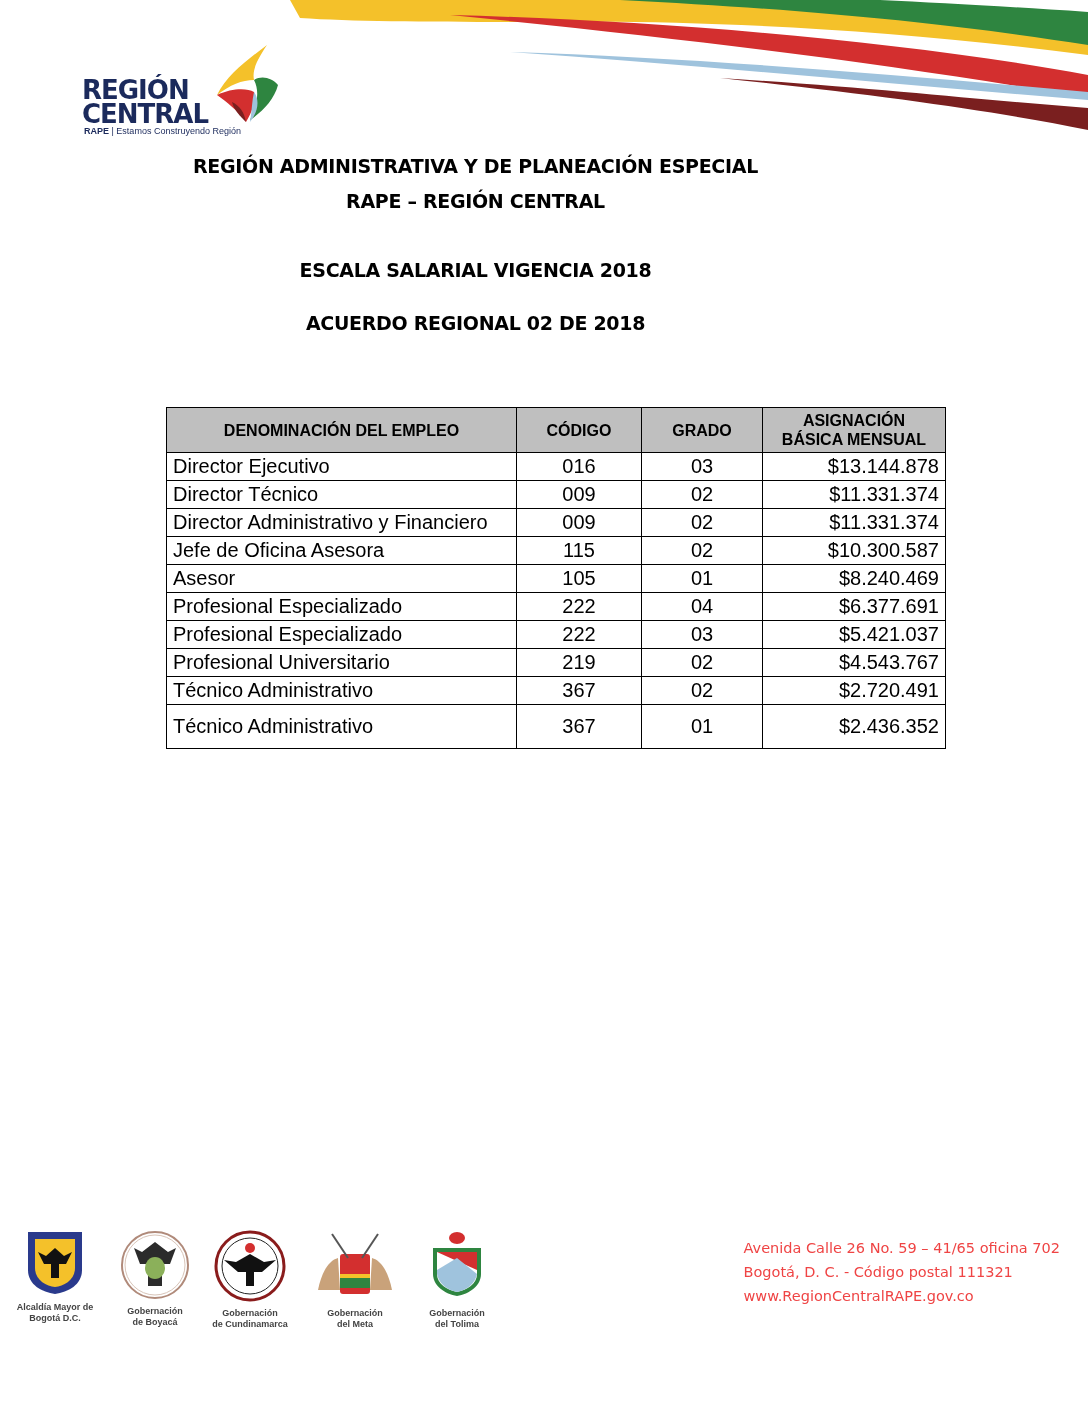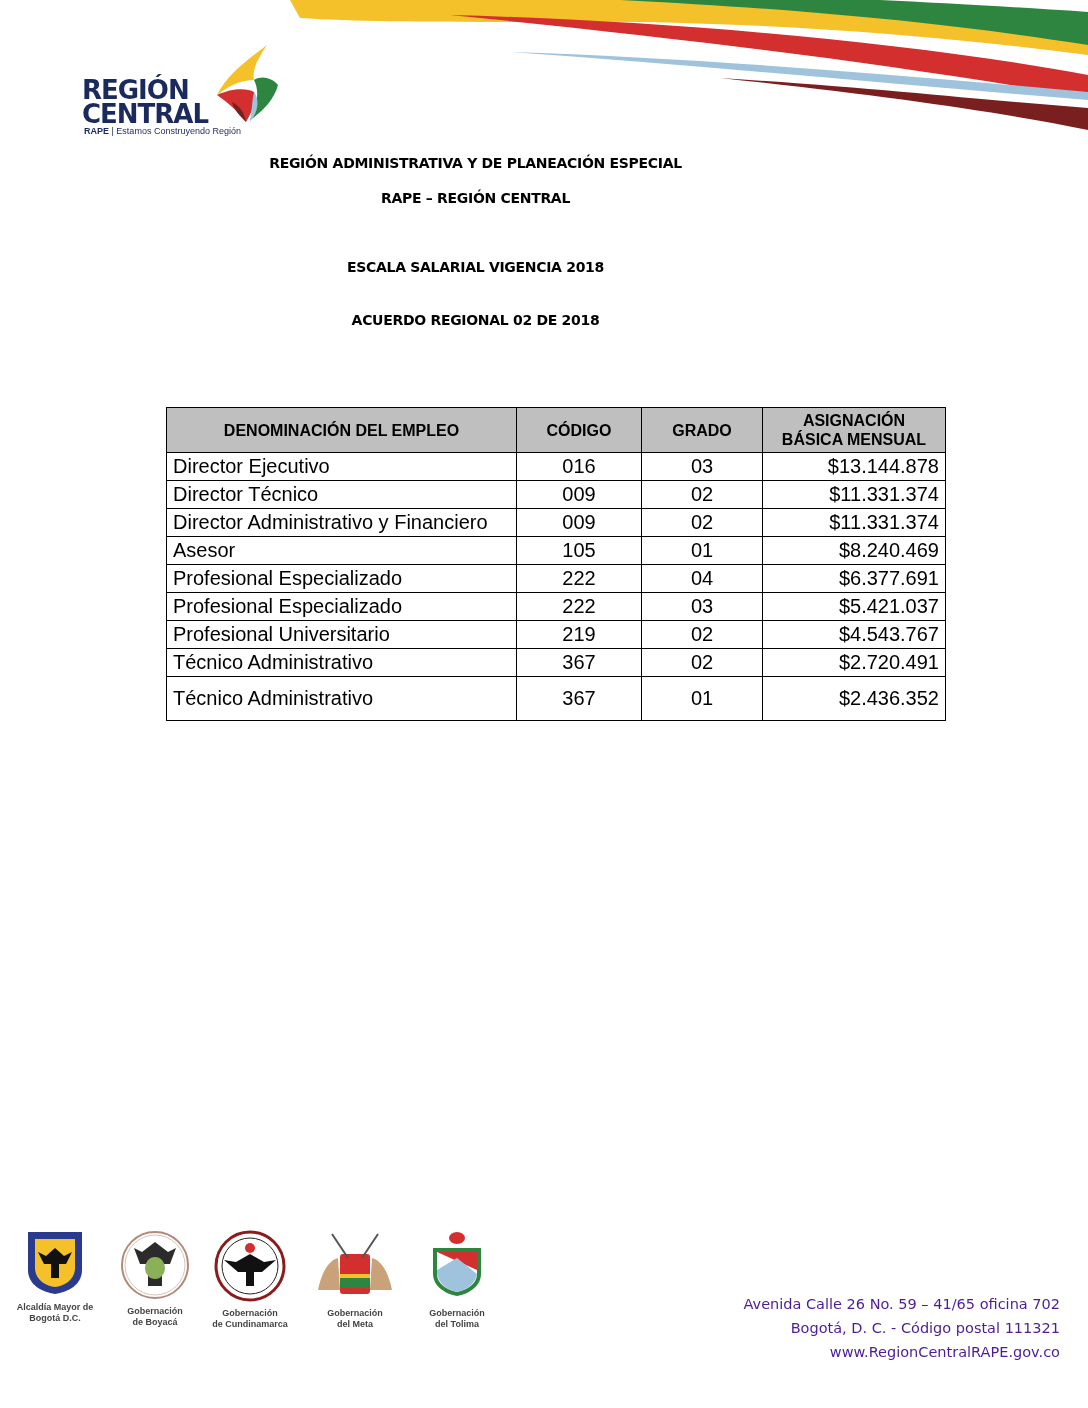--- a/index.html
+++ b/index.html
@@ -3,35 +3,35 @@
 <meta charset="utf-8">
 <style>
   html, body { margin: 0; padding: 0; background: #ffffff; }
   body { width: 1088px; height: 1408px; position: relative; overflow: hidden; font-family: "Liberation Sans", sans-serif; color: #000; }
   .brush { position: absolute; top: 0; left: 0; width: 1088px; height: 140px; }
   .logo { position: absolute; left: 82px; top: 40px; width: 200px; height: 100px; }
   .logo-text { position: absolute; left: 0; top: 38px; font-family: "DejaVu Sans", sans-serif; font-weight: bold; color: #1b2a5c; line-height: 24px; font-size: 26px; letter-spacing: -1px; }
   .logo-sub { position: absolute; left: 2px; top: 86px; font-size: 9px; color: #1b2a5c; white-space: nowrap; }
   .logo-sub b { font-weight: bold; }
   .logo-bird { position: absolute; left: 130px; top: 0; width: 70px; height: 85px; }
-  .heading { position: absolute; left: 0; width: 951px; text-align: center; font-family: "DejaVu Sans", sans-serif; font-weight: bold; font-size: 14px; letter-spacing: -0.3px; }
+  .heading { position: absolute; left: 0; width: 951px; text-align: center; font-family: "DejaVu Sans", sans-serif; font-weight: bold; font-size: 19px; letter-spacing: -0.3px; }
   table.salary { position: absolute; left: 166px; top: 407px; border-collapse: collapse; font-family: "Liberation Sans", sans-serif; padding-left: 34px; }
   table.salary th, table.salary td { border: 1.5px solid #000; padding: 0 6px; }
   table.salary th { background: #bfbfbf; font-weight: bold; font-size: 16px; height: 44px; text-align: center; line-height: 19px; }
   table.salary td { font-size: 20px; height: 27px; line-height: 27px; }
   table.salary tr.tall td { height: 43px; }
   .c-name { width: 337px; text-align: left; }
   .c-code { width: 112px; text-align: center; }
   .c-grade { width: 108px; text-align: center; }
   .c-pay { width: 170px; text-align: right; }
   .seals { position: absolute; left: 10px; top: 1230px; width: 490px; height: 110px; }
   .seal { position: absolute; top: 0; width: 90px; text-align: center; }
   .seal svg { display: block; margin: 0 auto; }
   .seal-label { font-size: 9px; color: #444; line-height: 11px; margin-top: 6px; font-weight: bold; }
-  .address { position: absolute; right: 28px; top: 1292px; text-align: right; font-family: "DejaVu Sans", sans-serif; font-size: 14.5px; line-height: 24px; color: #4c1d95; }
+  .address { position: absolute; right: 28px; top: 1236px; font-family: "DejaVu Sans", sans-serif; font-size: 14.5px; line-height: 24px; color: #ef4444; }
 </style>
 </head>
 <body>
 
 <svg class="brush" viewBox="0 0 1088 140" preserveAspectRatio="none">
   <path d="M290 0 L1088 0 L1088 55 C900 30 700 20 560 22 C450 22 360 22 300 18 Z" fill="#f4c12a"></path>
   <path d="M620 0 L1088 0 L1088 45 C960 25 820 10 620 0 Z" fill="#2e8540"></path>
   <path d="M450 15 C650 20 900 40 1088 75 L1088 98 C900 65 700 40 450 15 Z" fill="#d32f2f"></path>
   <path d="M510 52 C700 58 900 75 1088 92 L1088 100 C900 85 700 65 510 52 Z" fill="#9fc3dd"></path>
   <path d="M720 78 C880 88 980 100 1088 108 L1088 130 C1000 112 880 95 720 78 Z" fill="#7a1f1f"></path>
@@ -83,20 +83,26 @@
       <td class="c-grade">02</td>
       <td class="c-pay">$11.331.374</td>
     </tr>
     <tr>
       <td class="c-name">Director Administrativo y Financiero</td>
       <td class="c-code">009</td>
       <td class="c-grade">02</td>
       <td class="c-pay">$11.331.374</td>
     </tr>
     <tr>
+      <td class="c-name">Jefe de Oficina Asesora</td>
+      <td class="c-code">115</td>
+      <td class="c-grade">02</td>
+      <td class="c-pay">$10.300.587</td>
+    </tr>
+    <tr>
       <td class="c-name">Asesor</td>
       <td class="c-code">105</td>
       <td class="c-grade">01</td>
       <td class="c-pay">$8.240.469</td>
     </tr>
     <tr>
       <td class="c-name">Profesional Especializado</td>
       <td class="c-code">222</td>
       <td class="c-grade">04</td>
       <td class="c-pay">$6.377.691</td>

